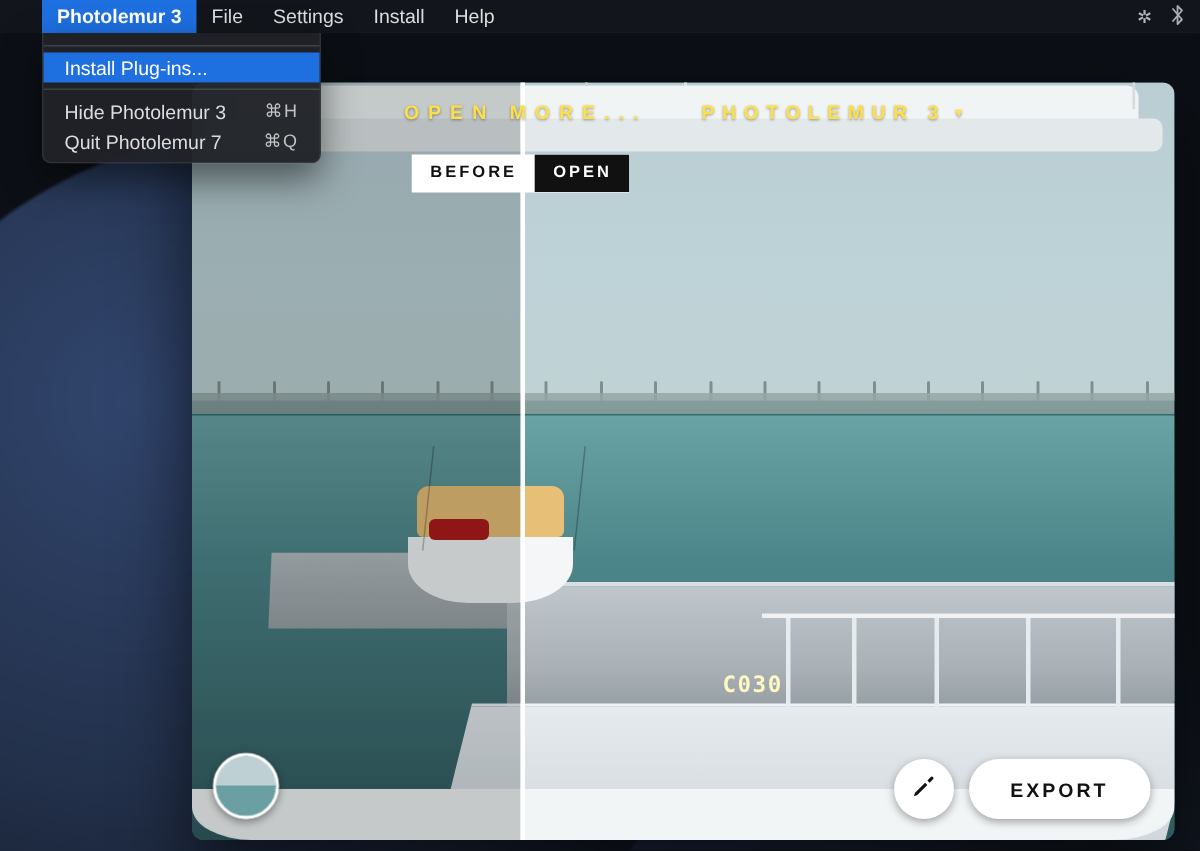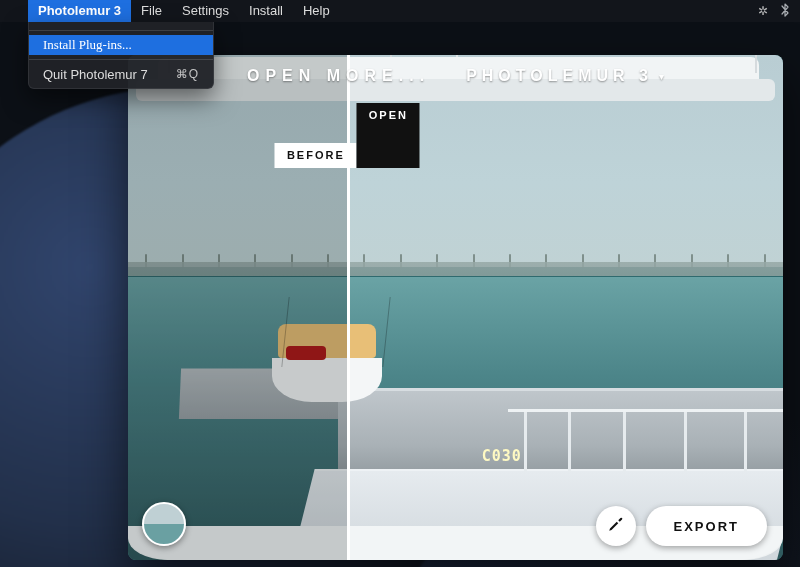--- a/index.html
+++ b/index.html
@@ -17,21 +17,21 @@
   .menubar .apple{width:28px;text-align:center;font-size:14px;}
   .menubar .item{padding:0 10px;height:22px;line-height:22px;cursor:default;}
   .menubar .item.active{background:#1e6fe0;color:#fff;font-weight:600;}
   .menubar-right{margin-left:auto;display:flex;align-items:center;gap:12px;padding-right:10px;opacity:.8;}
   .menubar-right .ico{font-size:12px;}
   
   .dropdown{position:absolute;top:22px;left:28px;width:184px;background:rgba(32,34,40,.96);
     border:1px solid rgba(255,255,255,.08);border-top:none;border-radius:0 0 6px 6px;
     box-shadow:0 10px 24px rgba(0,0,0,.5);padding:4px 0;color:#ddd;font-size:13px;z-index:60;}
   .dropdown .mi{display:flex;align-items:center;height:20px;padding:0 14px;justify-content:space-between;}
-  .dropdown .mi.sel{background:#1e6fe0;color:#fff;font-family:Liberation Serif, serif;}
+  .dropdown .mi.sel{background:#1e6fe0;color:#fff;}
   .dropdown .sep{height:1px;background:rgba(255,255,255,.14);margin:4px 0;}
   .dropdown .sc{opacity:.85;font-size:12px;letter-spacing:1px;}
   
   .appwin{position:absolute;left:128px;top:55px;width:655px;height:505px;border-radius:8px;overflow:hidden;
     box-shadow:0 22px 50px rgba(0,0,0,.6);background:#2f6a6e;}
   .photo{position:absolute;inset:0;}
   .sky{position:absolute;left:0;right:0;top:0;height:42%;
     background:linear-gradient(#b9cdd3,#bed3d8 60%,#c0d2d4);}
   .skyline{position:absolute;left:0;right:0;top:41%;height:14px;
     background:linear-gradient(#96a8a6,#90a3a0);opacity:.85;}
@@ -61,26 +61,26 @@
   .boatC .deck{position:absolute;left:8px;right:8px;top:24px;height:22px;background:#e3e8ea;border-radius:6px;}
   .boatC .top{position:absolute;left:40px;right:26px;top:-18px;height:34px;border:2px solid #d6dbde;border-bottom:none;border-radius:4px 4px 0 0;}
   .boatC .tower{position:absolute;left:40%;top:-22px;width:2px;height:24px;background:#cfd4d6;}
   .rail{position:absolute;left:58%;right:0;top:70%;height:60px;border-top:3px solid #eef2f4;}
   .rail .post{position:absolute;top:0;width:3px;height:60px;background:#e6ebee;}
   
   .before-dim{position:absolute;left:0;top:0;bottom:0;width:33.5%;background:rgba(40,50,52,.22);mix-blend-mode:multiply;}
   .slider-line{position:absolute;top:0;bottom:0;left:33.5%;width:3px;background:#fff;z-index:5;}
   
   .apphdr{position:absolute;top:12px;left:0;right:0;display:flex;align-items:center;justify-content:center;gap:36px;z-index:6;}
-  .apphdr .lbl{color:#ffffff;font-weight:800;letter-spacing:6px;font-size:16px;text-shadow:0 1px 2px rgba(0,0,0,.4);}
+  .apphdr .lbl{color:#fde047;font-weight:800;letter-spacing:6px;font-size:13px;text-shadow:0 1px 2px rgba(0,0,0,.4);}
   .apphdr .lbl.title{letter-spacing:5px;}
   .apphdr .lbl.title::after{content:"\25BE";font-weight:400;letter-spacing:0;margin-left:6px;font-size:10px;opacity:.9;position:relative;top:-1px;}
   .cmp{position:absolute;top:48px;left:33.5%;transform:translateX(-50%);display:flex;z-index:7;}
   .cmp .tag{font:800 11px/1 Arial;letter-spacing:2px;padding:7px 12px;}
-  .cmp .bef{background:#fff;color:#111;margin-top:40px;}
+  .cmp .bef{background:#fff;color:#111;}
   .cmp .aft{background:#111;color:#fff;}
   
   .thumb{position:absolute;left:14px;bottom:14px;width:40px;height:40px;border-radius:50%;border:2px solid #fff;
     background:linear-gradient(#bfd0d4 0 50%,#6aa0a2 50% 100%);box-shadow:0 2px 6px rgba(0,0,0,.4);z-index:6;}
   .controls{position:absolute;right:16px;bottom:14px;display:flex;align-items:center;gap:10px;z-index:6;}
   .eyedrop{width:40px;height:40px;border-radius:50%;background:#fff;display:flex;align-items:center;justify-content:center;
     box-shadow:0 2px 6px rgba(0,0,0,.35);}
   .eyedrop svg{width:18px;height:18px;}
   .export{height:40px;padding:0 28px;border-radius:20px;background:#fff;color:#111;font-weight:800;letter-spacing:2px;
     font-size:13px;display:flex;align-items:center;box-shadow:0 2px 6px rgba(0,0,0,.35);}
@@ -110,20 +110,24 @@
 </div>
 
 <div class="dropdown">
   <div class="sep"></div>
   <div class="mi sel">
     <span>Install Plug-ins...</span>
     <span class="sc"></span>
   </div>
   <div class="sep"></div>
   <div class="mi">
+    <span>Hide Photolemur 3</span>
+    <span class="sc">⌘H</span>
+  </div>
+  <div class="mi">
     <span>Quit Photolemur 7</span>
     <span class="sc">⌘Q</span>
   </div>
 </div>
 
 <div class="appwin">
   <div class="photo">
     <div class="sky"></div>
     <div class="trees">
       <span></span>

